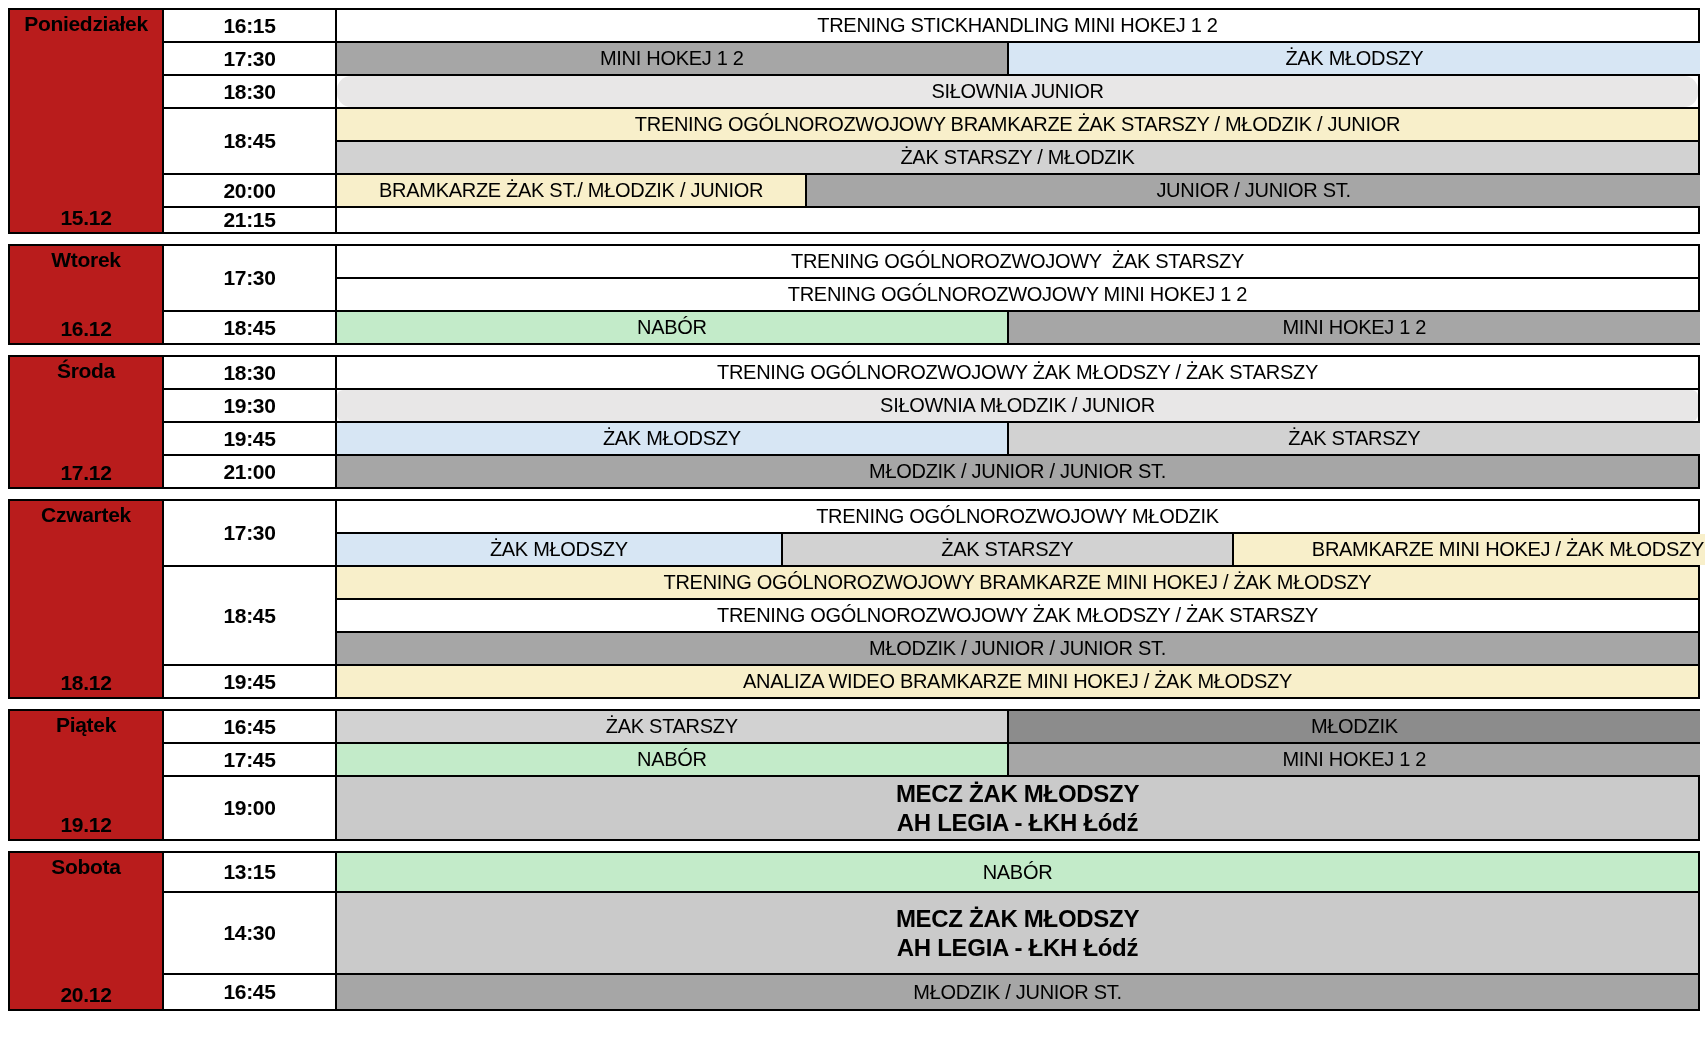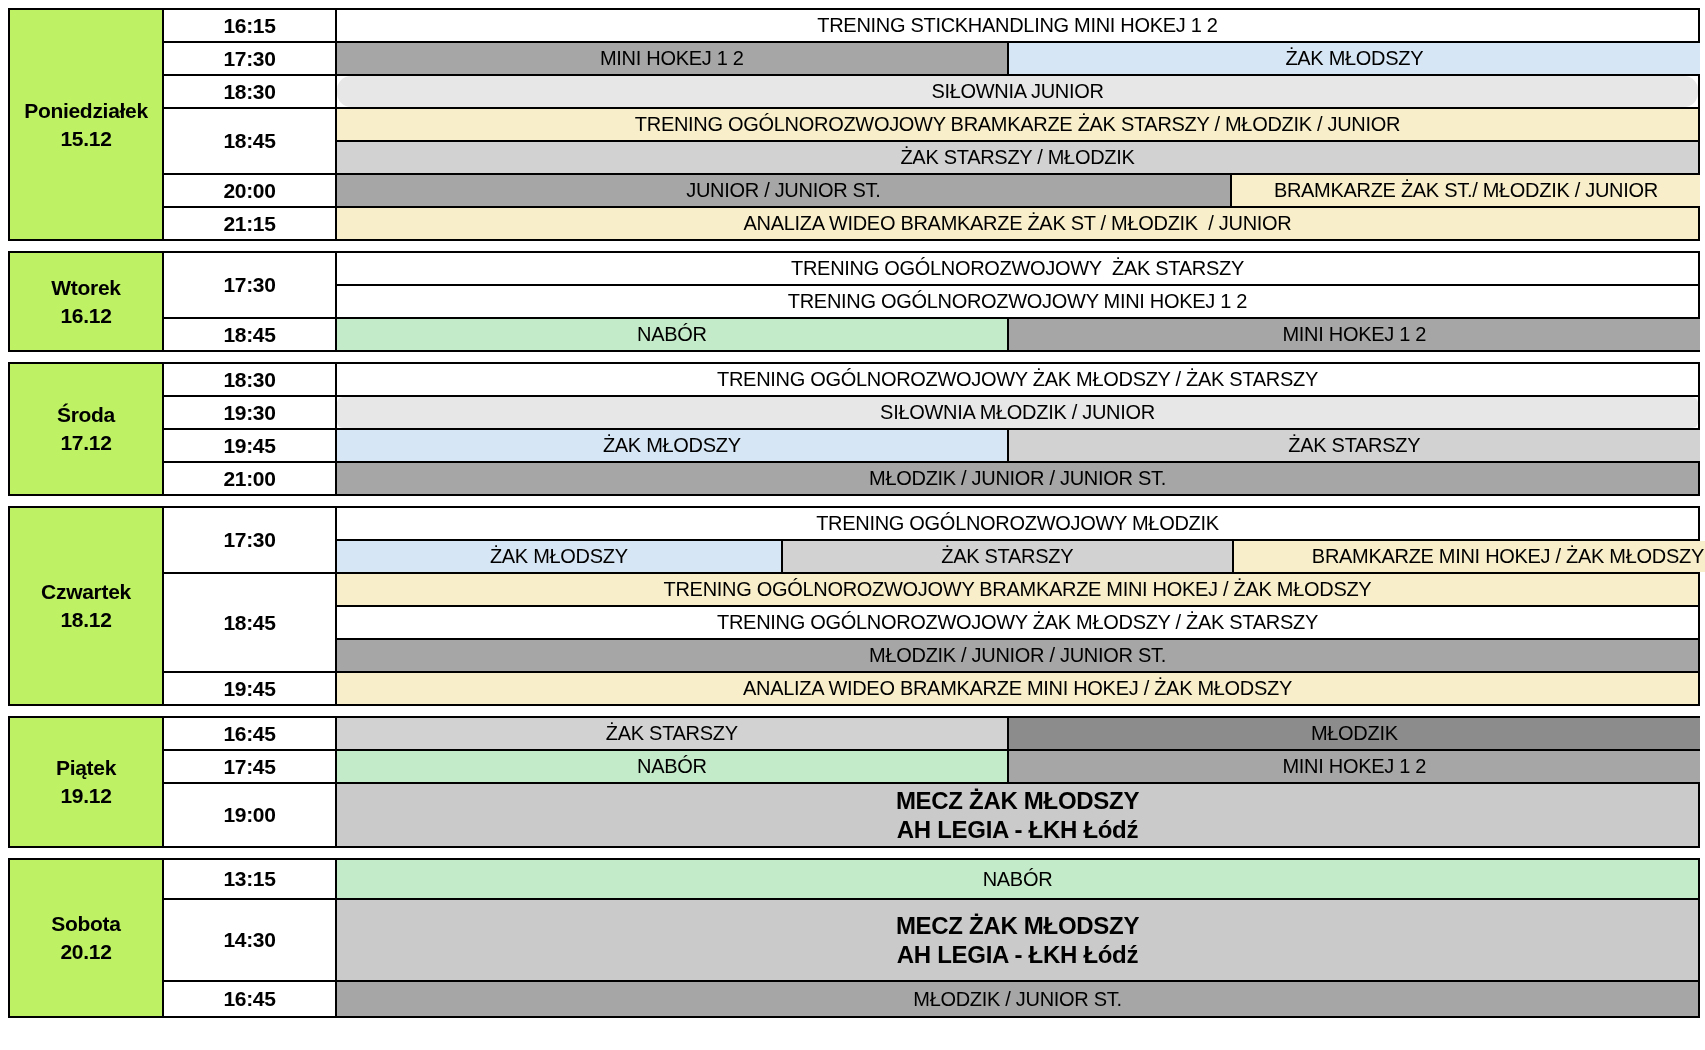--- a/index.html
+++ b/index.html
@@ -7,23 +7,23 @@
     width:1705px;height:1050px;overflow:hidden;background:#ffffff;
     font-family:"Liberation Sans","DejaVu Sans",sans-serif;
     -webkit-font-smoothing:antialiased;
   }
   #schedule{position:absolute;top:8px;left:8px;width:1692px;}
   .block{
     display:flex;border:2px solid #000;margin-bottom:10px;background:#fff;
   }
   .day-col{
     width:152px;flex:0 0 152px;border-right:2px solid #000;
-    display:flex;flex-direction:column;justify-content:center;align-items:center;
+    display:flex;flex-direction:column;justify-content:space-between;align-items:center;
     font-weight:bold;font-size:21px;line-height:28px;letter-spacing:-0.3px;color:#000;
-    text-align:center;background:#bef264;
+    text-align:center;background:#b91c1c;
   }
   .slots-col{flex:1;display:flex;flex-direction:column;min-width:0;}
   .time-slot{display:flex;border-bottom:2px solid #000;}
   .time-slot:last-child{border-bottom:none;}
   .time-cell{
     width:171px;flex:0 0 171px;border-right:2px solid #000;
     display:flex;align-items:center;justify-content:center;
     font-weight:bold;font-size:21px;letter-spacing:-0.3px;color:#000;background:#fff;
   }
   .acts{flex:1;display:flex;flex-direction:column;min-width:0;}
@@ -93,38 +93,31 @@
               <div class="act-cell" style="flex: 0 0 100%; background: rgb(210, 210, 210);">
                 <div class="txt">ŻAK STARSZY / MŁODZIK</div>
               </div>
             </div>
           </div>
         </div>
         <div class="time-slot">
           <div class="time-cell">20:00</div>
           <div class="acts">
             <div class="act-row" style="height: 31px; flex: 0 0 31px;">
+              <div class="act-cell" style="flex: 0 0 34.4%; background: rgb(248, 239, 202);">
+                <div class="txt">BRAMKARZE ŻAK ST./ MŁODZIK / JUNIOR</div>
+              </div>
               <div class="act-cell" style="flex: 0 0 65.6%; background: rgb(166, 166, 166);">
                 <div class="txt">JUNIOR / JUNIOR ST.</div>
               </div>
-              <div class="act-cell" style="flex: 0 0 34.4%; background: rgb(248, 239, 202);">
-                <div class="txt">BRAMKARZE ŻAK ST./ MŁODZIK / JUNIOR</div>
-              </div>
             </div>
           </div>
         </div>
         <div class="time-slot">
           <div class="time-cell">21:15</div>
-          <div class="acts">
-            <div class="act-row" style="height: 31px; flex: 0 0 31px;">
-              <div class="act-cell" style="flex: 0 0 100%; background: rgb(248, 239, 202);">
-                <div class="txt">ANALIZA WIDEO BRAMKARZE ŻAK ST / MŁODZIK  / JUNIOR</div>
-              </div>
-            </div>
-          </div>
         </div>
       </div>
     </div>
     <div class="block">
       <div class="day-col">
         <div>Wtorek</div>
         <div>16.12</div>
       </div>
       <div class="slots-col">
         <div class="time-slot">

